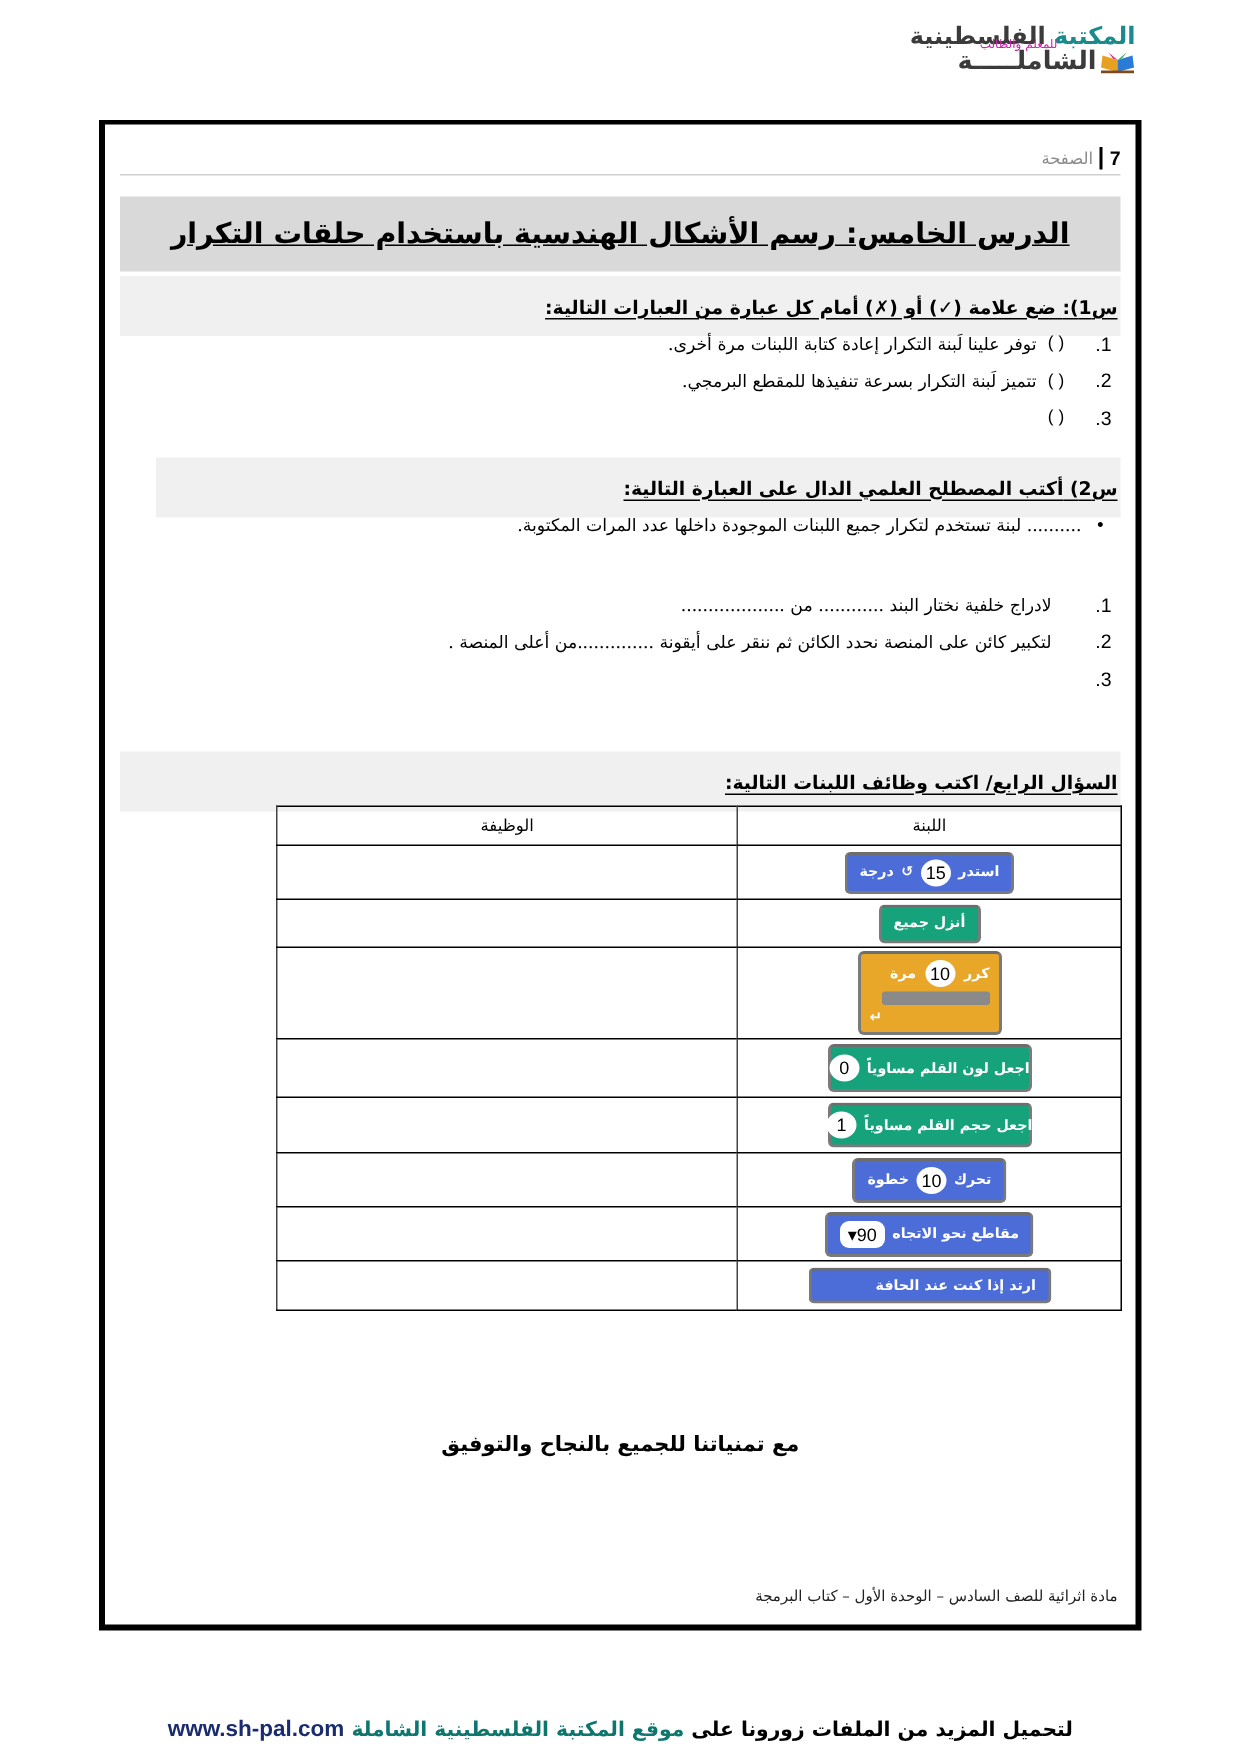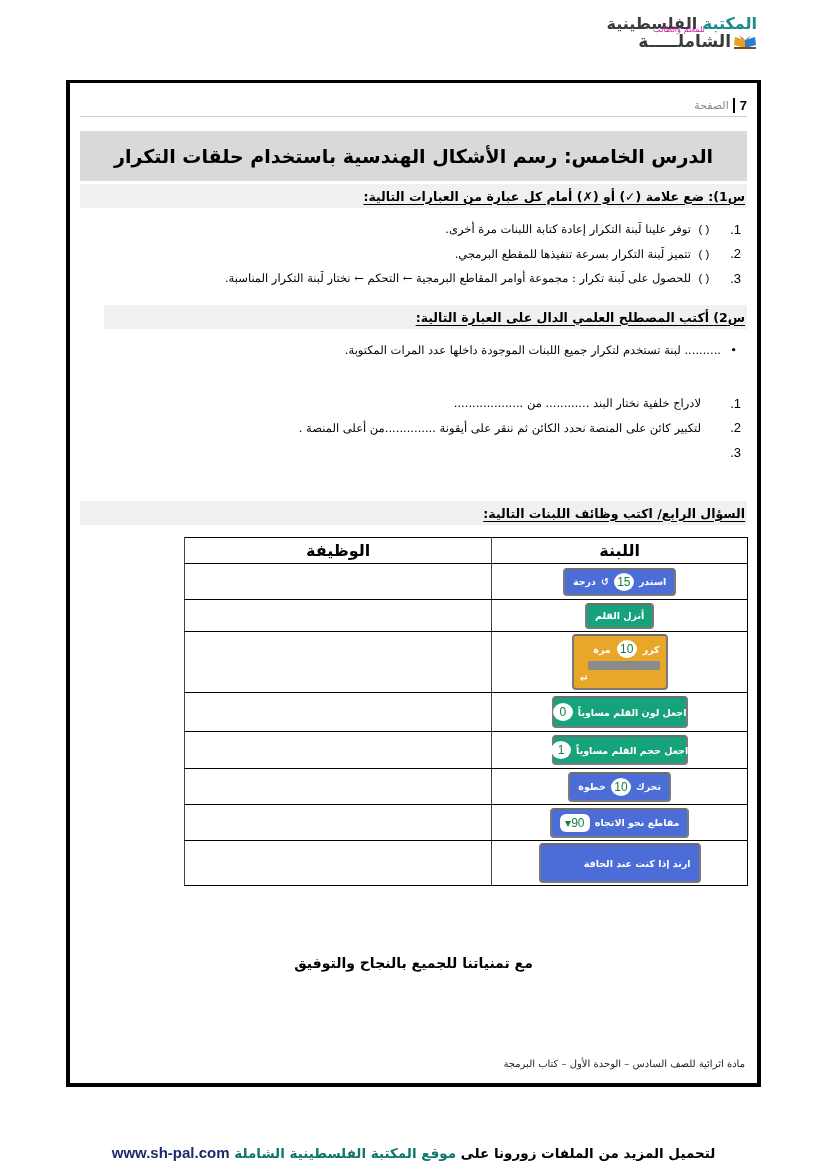--- a/index.html
+++ b/index.html
@@ -19,52 +19,52 @@
     border: 3px solid #000; border-left-width: 4px; border-right-width: 4px; border-bottom-width: 4px;
     direction: rtl;
   }
   .page-header { position: absolute; right: 10px; top: 12px; left: 10px; height: 22px; border-bottom: 1px solid #cfcfcf; display: flex; align-items: center; }
   .page-num { font-weight: bold; font-size: 13px; font-family: "Liberation Sans", sans-serif; padding-left: 5px; border-left: 2px solid #000; margin-left: 4px; }
   .page-word { font-size: 11px; color: #8a8a8a; letter-spacing: 2px; font-family: "DejaVu Sans", sans-serif; }
 
   .lesson-title {
     position: absolute; left: 10px; right: 10px; top: 48px; height: 50px; background: #d9d9d9;
     display: flex; align-items: center; justify-content: center;
-    font-family: "DejaVu Sans", sans-serif; font-weight: bold; font-size: 19px;
+    font-family: "DejaVu Sans", sans-serif; font-weight: bold; font-size: 19px; text-decoration: underline;
   }
   .q-head {
-    position: absolute; left: 10px; right: 10px; height: 24px; background: #f0f0f0;
+    position: absolute; left: 10px; right: 10px; height: 40px; background: #f0f0f0;
     font-weight: bold; font-size: 12.5px; padding-right: 2px; display: flex; align-items: center;
   }
   .q-head span.t { text-decoration: underline; text-underline-offset: 3px; }
   .q-head .qn { font-weight: bold; }
   .list { position: absolute; right: 16px; font-family: "DejaVu Serif", serif; font-size: 11.5px; }
   .list .item { height: 24.5px; display: flex; align-items: center; white-space: nowrap; }
   .list .num { font-family: "Liberation Sans", sans-serif; font-size: 13px; width: 24px; text-align: right; }
   .list .paren { width: 26px; text-align: center; font-family: "Liberation Sans", sans-serif; }
 
   table.blocks {
     position: absolute; left: 114px; top: 454px; width: 564px; border-collapse: collapse; direction: rtl;
     font-size: 11px;
   }
   table.blocks th, table.blocks td { border: 1px solid #000; border-left-color: #444; }
-  table.blocks th { height: 26px; font-weight: bold; font-size: 16px; }
+  table.blocks th { height: 26px; font-weight: normal; font-size: 11px; }
   table.blocks td.blk { width: 256px; text-align: center; padding: 2px 0; }
   table.blocks td.fn { width: 308px; }
 
   .sb {
     display: inline-flex; align-items: center; gap: 5px; color: #fff; font-weight: bold;
     font-size: 9.5px; padding: 0 8px; border-radius: 4px; direction: rtl; white-space: nowrap;
     border: 2px solid #7a7a7a; border-top-color: #6d6d6d;
   }
   .sb.motion { background: #4c6cd8; }
   .sb.pen { background: #16a37c; }
   .sb.control { background: #e9a72a; }
   .sb .slot {
-    background: #fff; color: #15803d; border-radius: 50%; font-family: "Liberation Sans", sans-serif;
+    background: #fff; color: #000000; border-radius: 50%; font-family: "Liberation Sans", sans-serif;
     font-weight: normal; font-size: 12px; min-width: 20px; height: 18px; line-height: 18px; padding: 0 3px; text-align: center;
   }
   .sb .slot.drop { border-radius: 6px; padding: 0 5px; min-width: 30px; }
 
   .wish { position: absolute; left: 0; right: 0; top: 872px; text-align: center; font-weight: bold; font-size: 14px; font-family: "DejaVu Sans", sans-serif; }
   .footnote { position: absolute; right: 12px; top: 975px; font-size: 10px; color: #222; font-family: "DejaVu Serif", serif; }
 
   .site-footer { position: absolute; left: 0; right: 0; top: 1144px; text-align: center; direction: rtl; font-weight: bold; font-size: 13.5px; white-space: nowrap; }
   .site-footer .red { color: #0f766e; }
   .site-footer .url { color: #1a2c6e; font-family: "Liberation Sans", sans-serif; font-size: 15px; }
@@ -108,21 +108,20 @@
       <span>توفر علينا لَبنة التكرار إعادة كتابة اللبنات مرة أخرى.</span>
     </div>
     <div class="item">
       <span class="num">2.</span>
       <span class="paren">(   )</span>
       <span>تتميز لَبنة التكرار بسرعة تنفيذها للمقطع البرمجي.</span>
     </div>
     <div class="item">
       <span class="num">3.</span>
       <span class="paren">(   )</span>
-      <span>للحصول على لَبنة تكرار : مجموعة أوامر المقاطع البرمجية ← التحكم ← نختار لَبنة التكرار المناسبة.</span>
     </div>
   </div>
 
   <div class="q-head" style="top:222px; left:34px;">
     <span class="t"><span class="qn">س2)</span> <span>أكتب المصطلح العلمي الدال على العبارة التالية:</span></span>
   </div>
   <div class="list" style="top:255px; right:20px;">
     <div class="item">
       <span style="width:16px;">•</span>
       <span>..........  لبنة تستخدم لتكرار جميع اللبنات الموجودة داخلها عدد المرات المكتوبة.</span>
@@ -163,21 +162,21 @@
           <span class="slot">15</span>
           <span>↺</span>
           <span>درجة</span>
         </span>
       </td>
       <td class="fn"></td>
     </tr>
     <tr style="height:32px;">
       <td class="blk">
         <span class="sb pen" style="height:26px;">
-          <span>أنزل القلم</span>
+          <span>أنزل جميع</span>
         </span>
       </td>
       <td class="fn"></td>
     </tr>
     <tr style="height:61px;">
       <td class="blk">
         <span class="sb control" style="height:56px; width:96px; flex-direction:column; align-items:stretch; padding:4px 6px; gap:3px;">
           <span style="display:flex; align-items:center; gap:6px;">
             <span>كرر</span>
             <span class="slot">10</span>
@@ -221,21 +220,21 @@
       <td class="blk">
         <span class="sb motion" style="height:30px;">
           <span>مقاطع نحو الاتجاه</span>
           <span class="slot drop">90▾</span>
         </span>
       </td>
       <td class="fn"></td>
     </tr>
     <tr style="height:33px;">
       <td class="blk">
-        <span class="sb motion" style="height:40px;padding-left:43px;">
+        <span class="sb motion" style="height:24px;padding-left:43px;">
           <span>ارتد إذا كنت عند الحافة</span>
         </span>
       </td>
       <td class="fn"></td>
     </tr>
   </tbody>
     </table>
 
   <div class="wish">مع تمنياتنا للجميع بالنجاح والتوفيق</div>
   <div class="footnote">مادة اثرائية للصف السادس – الوحدة الأول – كتاب البرمجة</div>

